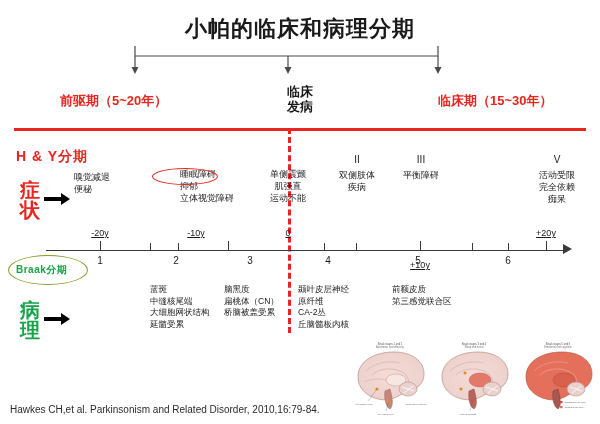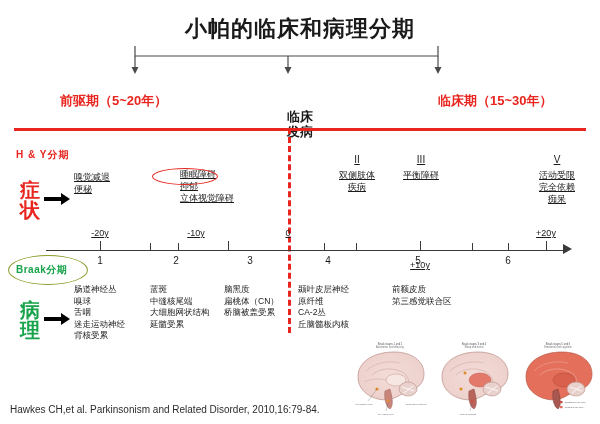--- a/index.html
+++ b/index.html
@@ -41,60 +41,58 @@
   #phase-prodromal { left: 60px; top: 92px; }
   #phase-clinical  { left: 438px; top: 92px; }
   #onset-label {
     left: 258px; top: 84px;
     width: 84px;
     text-align: center;
     font-size: 13px;
     font-weight: bold;
     color: #1a1a1a;
     line-height: 15px;
-    margin-top: 25px;
   }
 
   
   #red-rule {
     left: 14px; top: 128px; width: 572px; height: 3px;
     background: #e8251f;
   }
 
   
   #red-divider {
     left: 288px; top: 128px; width: 0; height: 205px;
     border-left: 3px dashed #e8251f;
   }
 
   
   #hy-label {
     left: 16px; top: 148px;
-    font-size: 10px; font-weight: bold; color: #e8251f;
+    font-size: 14px; font-weight: bold; color: #e8251f;
     letter-spacing: 1px;
   }
 
   
   .side-label {
     font-size: 20px; font-weight: bold;
     line-height: 20px;
     text-align: center;
   }
   #sym-label { left: 18px; top: 180px; color: #e8251f; width: 24px; }
   #sym-arrow { left: 44px; top: 188px; font-size: 20px; color: #000; font-weight: bold; }
   #pat-label { left: 18px; top: 300px; color: #16a34a; width: 24px; }
   #pat-arrow { left: 44px; top: 308px; font-size: 20px; color: #000; font-weight: bold; }
 
   
   .sym-col {
     font-size: 9px;
     color: #1a1a1a;
     line-height: 12px;
     text-align: center;
-    text-decoration: underline;
   }
   .sym-col .roman {
     font-size: 10px;
     margin-bottom: 3px;
     color: #1a1a1a;
   }
   .sym-col .items div { white-space: nowrap; }
 
   
   .sym-left { text-align: left; }
@@ -217,20 +215,27 @@
 
   <div class="abs sym-col sym-left" style="left:156px; top:168px; width:90px;margin-left:24px;">
     <div class="items">
       <div>睡眠障碍</div>
       <div>抑郁</div>
       <div>立体视觉障碍</div>
     </div>
   </div>
   <div class="abs" id="sleep-ellipse"></div>
 
+  <div class="abs sym-col" style="left:250px; top:168px; width:76px;">
+    <div class="items">
+      <div>单侧震颤</div>
+      <div>肌强直</div>
+      <div>运动不能</div>
+    </div>
+  </div>
 
   <div class="abs sym-col" style="left:326px; top:154px; width:62px;">
     <div class="roman">II</div>
     <div class="items">
       <div>双侧肢体</div>
       <div>疾病</div>
     </div>
   </div>
 
   <div class="abs sym-col" style="left:390px; top:154px; width:62px;">
@@ -283,27 +288,20 @@
   <div class="abs side-label" id="pat-label">
     <div>病</div>
     <div>理</div>
   </div>
   <div class="abs" id="pat-arrow">
     <svg width="26" height="14" viewBox="0 0 26 14">
       <path d="M0 5 H17 V1 L26 7 L17 13 V9 H0 Z" fill="#000"></path>
     </svg>
   </div>
 
-  <div class="abs pat-col" style="left:74px; top:284px; width:74px;">
-    <div>肠道神经丛</div>
-    <div>嗅球</div>
-    <div>舌咽</div>
-    <div>迷走运动神经</div>
-    <div>背核受累</div>
-  </div>
 
   <div class="abs pat-col" style="left:150px; top:284px; width:74px;">
     <div>蓝斑</div>
     <div>中缝核尾端</div>
     <div>大细胞网状结构</div>
     <div>延髓受累</div>
   </div>
 
   <div class="abs pat-col" style="left:224px; top:284px; width:72px;">
     <div>脑黑质</div>

